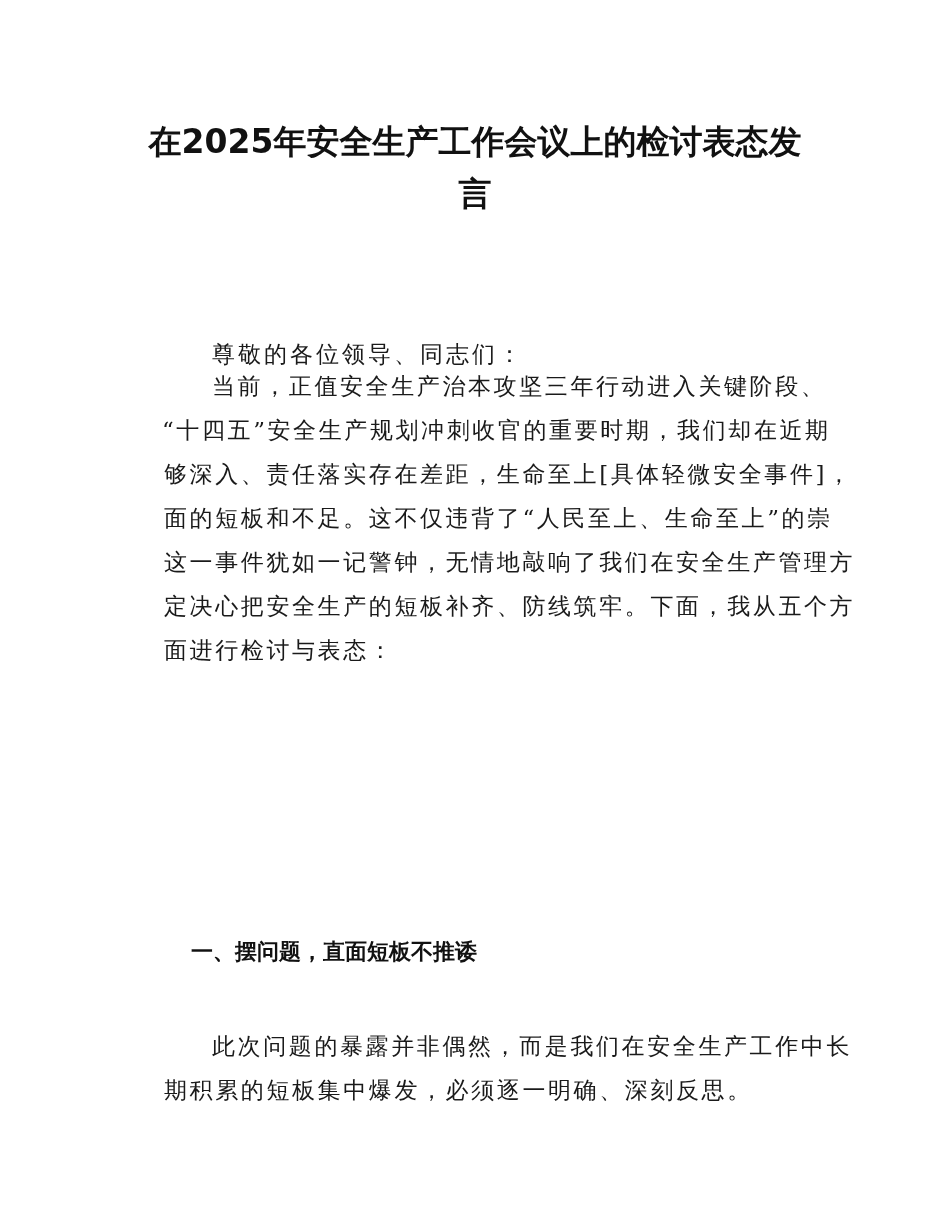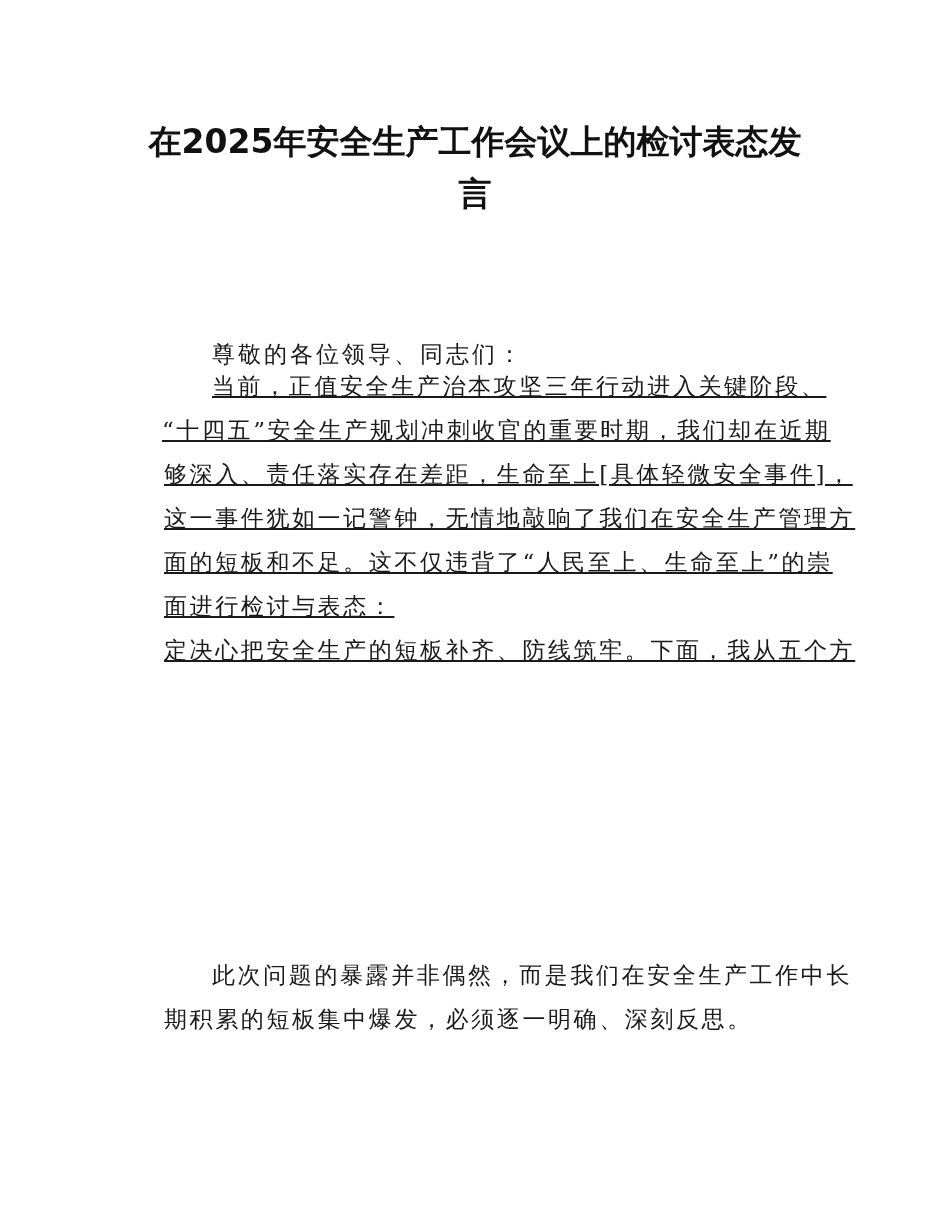--- a/index.html
+++ b/index.html
@@ -47,32 +47,32 @@
     margin-left: 21px;
   }
   .line {
     display: block;
     white-space: nowrap;
     height: 44px;
     line-height: 44px;
   }
   .indent { padding-left: 48px; }
   .greeting { top: 332px; }
-  .para1 { top: 364px; text-decoration: underline; }
+  .para1 { top: 364px; }
   .heading {
     position: absolute;
     left: 191px;
     top: 930px;
     font-family: "DejaVu Sans", "Liberation Sans", sans-serif;
     font-weight: bold;
     font-size: 22px;
     line-height: 44px;
     color: #111;
   }
-  .para2 { top: 953px; }
+  .para2 { top: 1024px; }
   .l1 { letter-spacing: 2.6px; }
   .lj { letter-spacing: 3.0px; }
 </style>
 </head>
 <body>
 
 <div class="page">
 
   <h1 class="title" style="margin:0;">
     <span class="line" style="height:52px;line-height:52px;">在2025年安全生产工作会议上的检讨表态发</span>
@@ -80,25 +80,26 @@
   </h1>
 
   <div class="body-text greeting">
     <span class="line indent lj">尊敬的各位领导、同志们：</span>
   </div>
 
   <div class="body-text para1" style="top:364px;">
     <span class="line indent l1">当前，正值安全生产治本攻坚三年行动进入关键阶段、</span>
     <span class="line l1" style="margin-left:-2px;">“十四五”安全生产规划冲刺收官的重要时期，我们却在近期</span>
     <span class="line l1">够深入、责任落实存在差距，生命至上[具体轻微安全事件]，</span>
+    <span class="line l1">面的短板和不足。这不仅违背了“人民至上、生命至上”的崇</span>
     <span class="line l1">这一事件犹如一记警钟，无情地敲响了我们在安全生产管理方</span>
-    <span class="line l1">面的短板和不足。这不仅违背了“人民至上、生命至上”的崇</span>
+    <span class="line l1">定决心把安全生产的短板补齐、防线筑牢。下面，我从五个方</span>
     <span class="line l1">面进行检讨与表态：</span>
-    <span class="line l1">定决心把安全生产的短板补齐、防线筑牢。下面，我从五个方</span>
   </div>
 
+  <h2 class="heading" style="margin:0;">一、摆问题，直面短板不推诿</h2>
 
   <div class="body-text para2">
     <span class="line indent l1">此次问题的暴露并非偶然，而是我们在安全生产工作中长</span>
     <span class="line l1">期积累的短板集中爆发，必须逐一明确、深刻反思。</span>
   </div>
 
 </div>
 
 </body></html>

